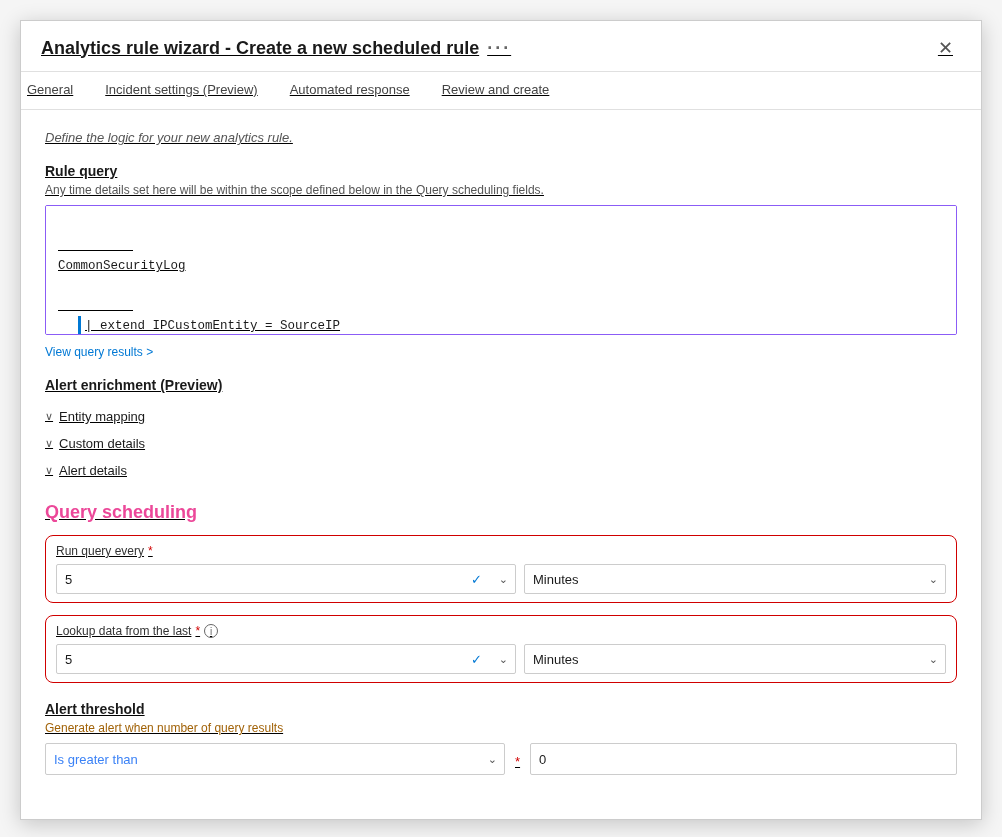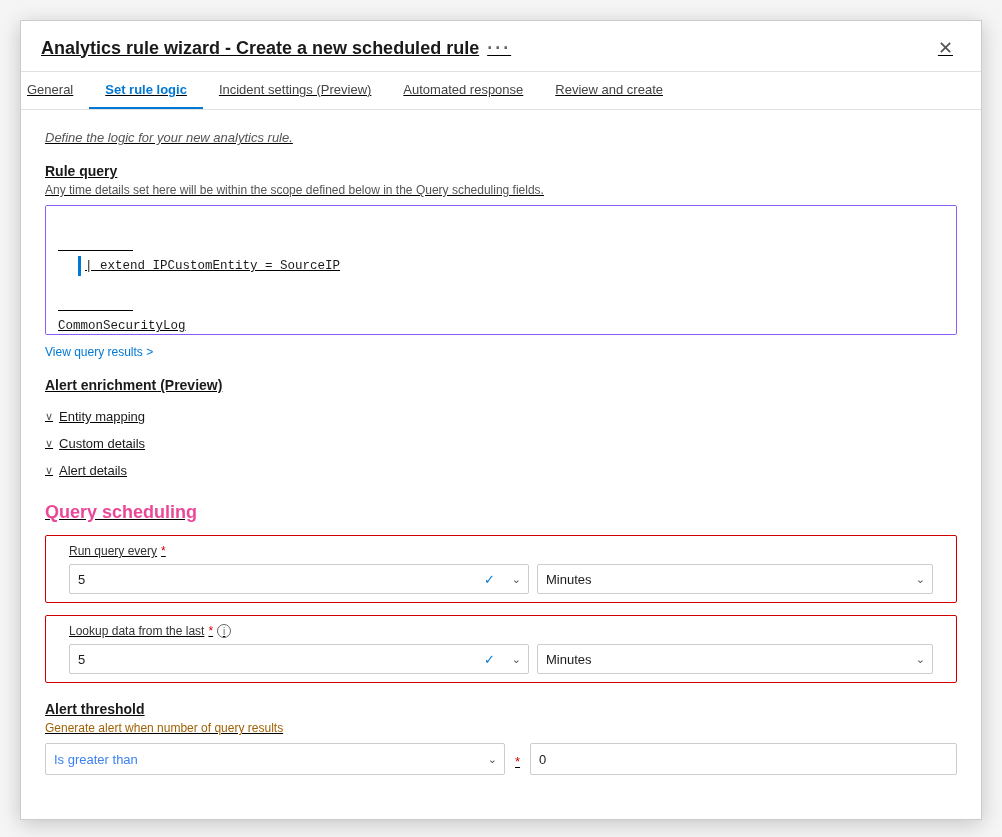--- a/index.html
+++ b/index.html
@@ -174,22 +174,22 @@
       margin-bottom: 18px;
     }
     .scheduling-title {
       font-size: 18px;
       font-weight: 700;
       margin-bottom: 12px;
       color: #ec4899;
     }
     .field-group {
       border: 1.5px solid #d00000;
-      border-radius: 2px;
-      padding: 8px 23px;
+      border-radius: 8px;
+      padding: 8px 10px;
       margin-bottom: 12px;
     }
     .field-label {
       font-size: 12px;
       color: #333;
       margin-bottom: 6px;
       display: flex;
       align-items: center;
       gap: 4px;
     }
@@ -325,45 +325,42 @@
     </div>
     <button class="close-btn">
       <span>✕</span>
     </button>
   </div>
 
   <div class="tabs">
     <div class="tab">
       <span>General</span>
     </div>
-    <div class="tab active">
-      <span>Set rule logic</span>
-    </div>
     <div class="tab">
       <span>Incident settings (Preview)</span>
     </div>
     <div class="tab">
       <span>Automated response</span>
     </div>
     <div class="tab">
       <span>Review and create</span>
     </div>
   </div>
 
   <div class="content">
     <p class="section-desc">Define the logic for your new analytics rule.</p>
 
     <div>
       <div class="section-title">Rule query</div>
       <div class="section-subtitle">Any time details set here will be within the scope defined below in the Query scheduling fields.</div>
       <div class="query-editor-container">
         <span class="expand-icon">↗</span>
         <div class="query-pre">
+          <span class="query-line">CommonSecurityLog</span>
           <span class="query-line indented">| extend IPCustomEntity = SourceIP</span>
-          <span class="query-line">CommonSecurityLog</span>
           
         </div>
       </div>
       <a class="view-results-link">View query results &gt;</a>
     </div>
 
     <div class="enrichment-section">
       <div class="enrichment-title">Alert enrichment (Preview)</div>
       <div class="collapsible-item">
         <span class="chevron">∨</span>

